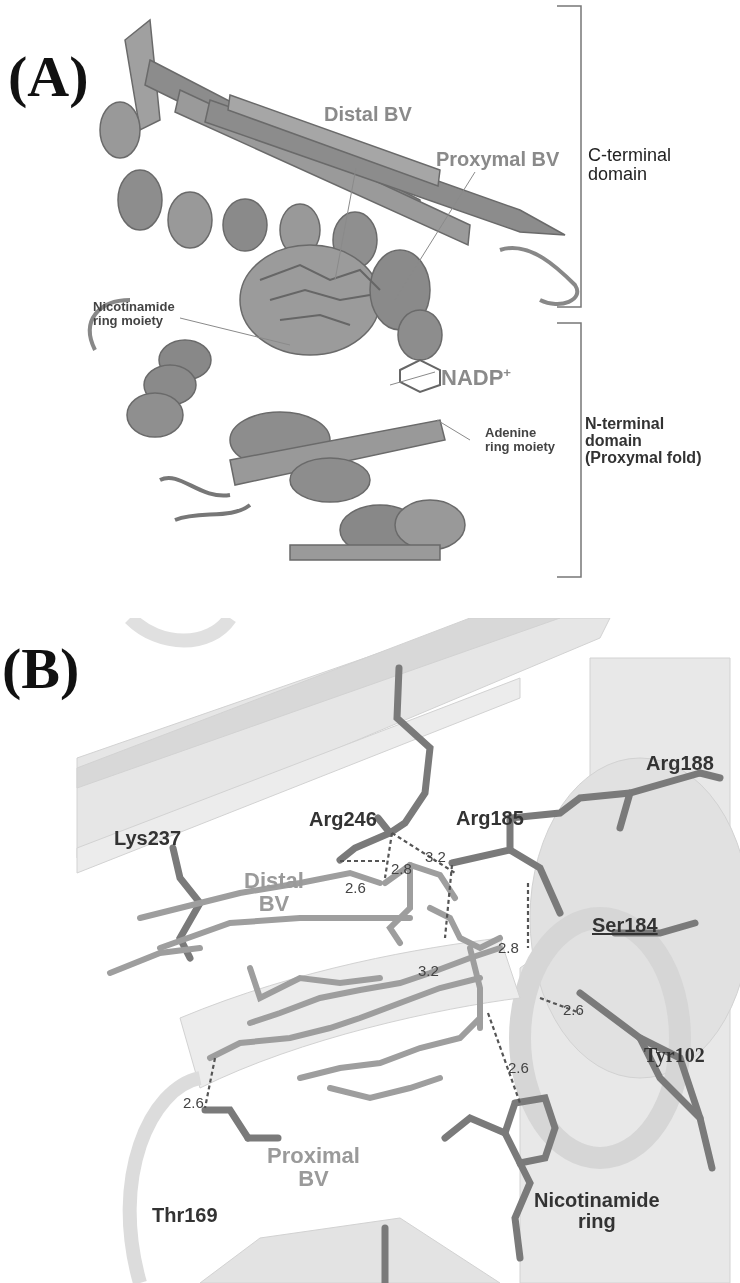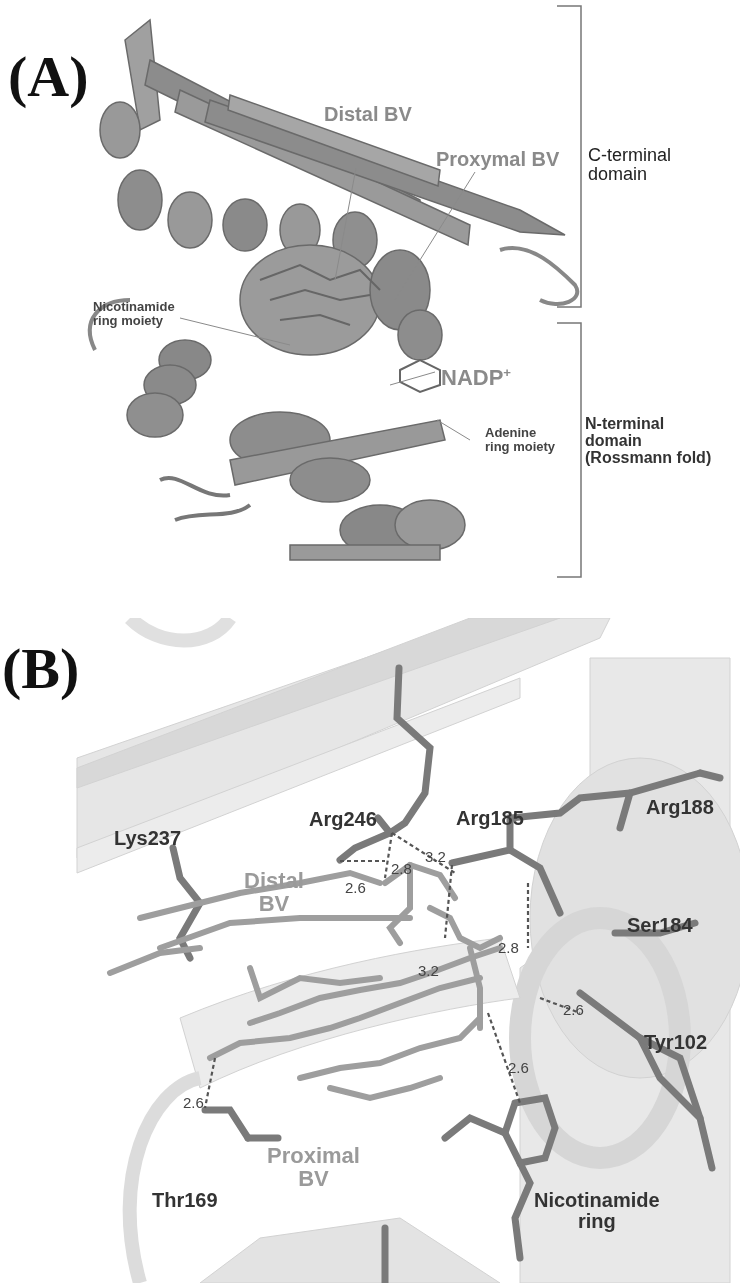--- a/index.html
+++ b/index.html
@@ -96,21 +96,21 @@
     <div>Adenine</div>
     <div>ring moiety</div>
   </div>
   <div class="lbl lbl-domain" style="left:588px; top:146px;">
     <div>C-terminal</div>
     <div>domain</div>
   </div>
   <div class="lbl lbl-domain-bold" style="left:585px; top:416px;">
     <div>N-terminal</div>
     <div>domain</div>
-    <div>(Rossmann fold)</div>
+    <div>(Proxymal fold)</div>
   </div>
 </div>
 
 <div id="panel-b" class="panel">
   <svg width="740" height="665">
 
     <g fill="#e3e3e3" stroke="#d2d2d2" stroke-width="1">
       <path d="M77,140 L480,0 L610,0 L600,20 L77,240 Z" fill="#e6e6e6"></path>
       <path d="M77,170 L560,0 L470,0 L77,150 Z" fill="#d8d8d8"></path>
       <path d="M77,230 L520,60 L520,80 L77,255 Z" fill="#ececec"></path>
@@ -174,26 +174,26 @@
       <line x1="528" y1="265" x2="528" y2="330"></line>
       <line x1="540" y1="380" x2="580" y2="395"></line>
       <line x1="488" y1="395" x2="520" y2="485"></line>
       <line x1="215" y1="440" x2="205" y2="490"></line>
     </g>
   </svg>
 
   <div class="panel-letter" style="left:2px; top:22px;">(B)</div>
 
   <div class="lbl lbl-res" style="left:309px; top:191px;">Arg246</div>
-  <div class="lbl lbl-res" style="left:646px; top:135px;margin-top:44px;">Arg188</div>
+  <div class="lbl lbl-res" style="left:646px; top:135px;">Arg188</div>
   <div class="lbl lbl-res" style="left:114px; top:210px;">Lys237</div>
   <div class="lbl lbl-res" style="left:456px; top:190px;">Arg185</div>
-  <div class="lbl lbl-res" style="left:627px; top:297px;">Ser184</div>
-  <div class="lbl lbl-res" style="left:644px; top:414px;">Tyr102</div>
-  <div class="lbl lbl-res" style="left:152px; top:572px;">Thr169</div>
+  <div class="lbl lbl-res" style="left:592px; top:297px;text-decoration:underline;">Ser184</div>
+  <div class="lbl lbl-res" style="left:644px; top:427px;font-family:Liberation Serif, serif;">Tyr102</div>
+  <div class="lbl lbl-res" style="left:152px; top:587px;">Thr169</div>
   <div class="lbl lbl-res" style="left:534px; top:572px; text-align:center;">
     <div>Nicotinamide</div>
     <div>ring</div>
   </div>
 
   <div class="lbl lbl-bv" style="left:244px; top:251px;">
     <div>Distal</div>
     <div>BV</div>
   </div>
   <div class="lbl lbl-bv" style="left:267px; top:526px;">

